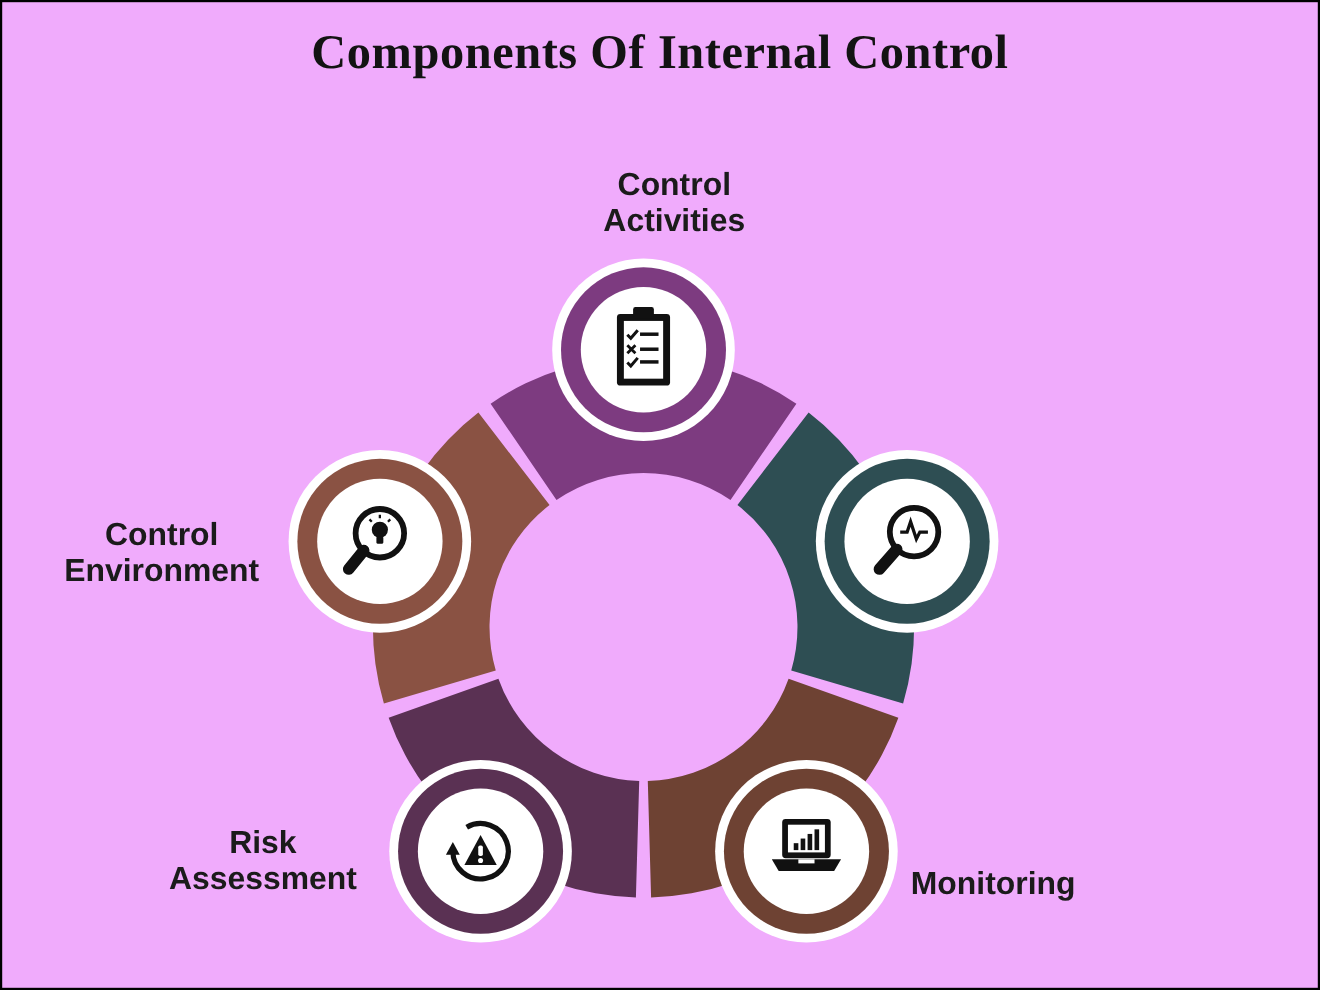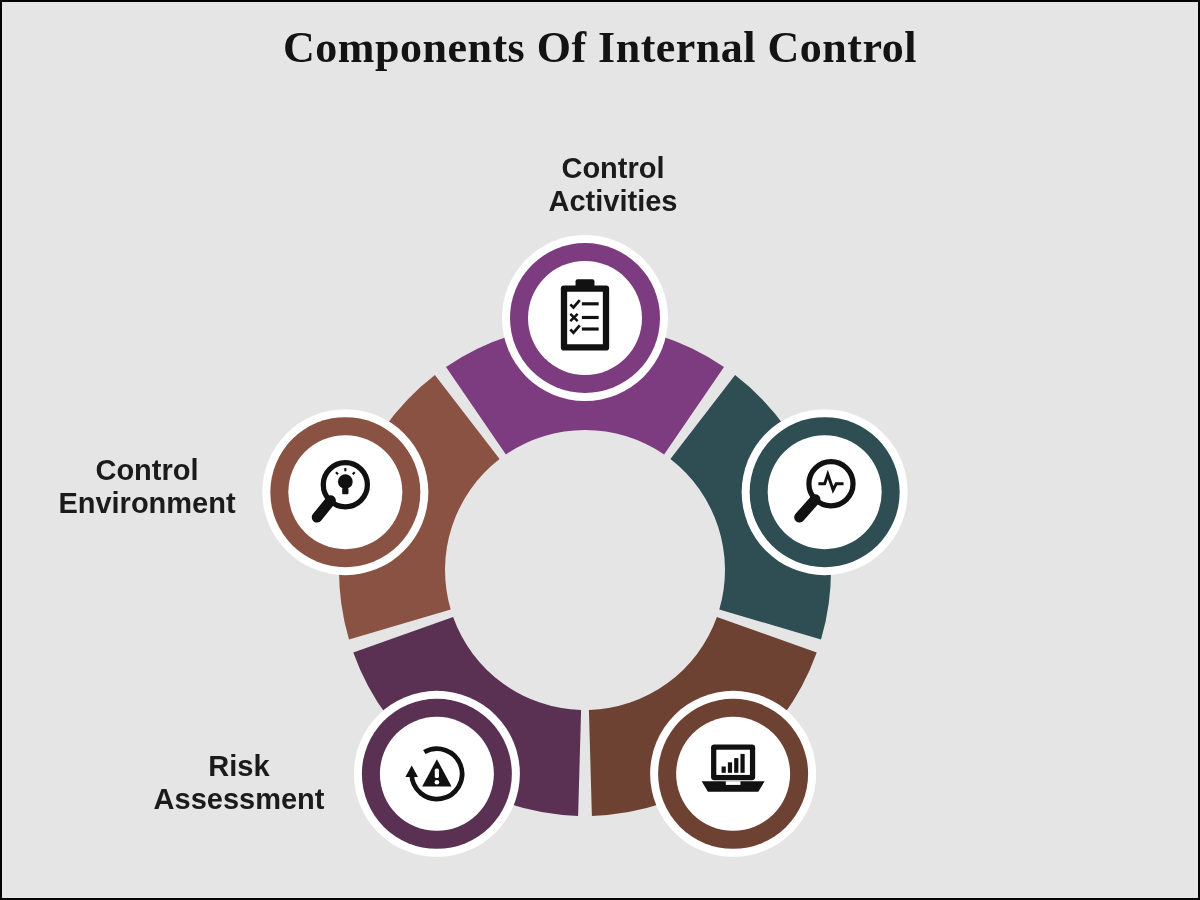--- a/index.html
+++ b/index.html
@@ -6,21 +6,21 @@
     margin: 0;
     padding: 0;
     background: #ffffff;
     font-family: "Liberation Sans", sans-serif;
   }
   .frame {
     position: relative;
     width: 1196px;
     height: 896px;
     border: 2px solid #000000;
-    background: #e5e5e5;
+    background: #f0abfc;
     overflow: hidden;
   }
   .title {
     position: absolute;
     top: 20px;
     left: 0;
     width: 100%;
     margin: 0;
     text-align: center;
     font-family: "Liberation Serif", serif;
@@ -39,21 +39,21 @@
     font-weight: 700;
     font-size: 29px;
     line-height: 1.14;
     color: #1b1b1b;
     text-align: center;
   }
   .label-0 { left: 526px; top: 150px; width: 170px; }
   .label-1 { left: 920px; top: 448px; width: 245px; }
   .label-2 { left: 826px; top: 786px; width: 200px; text-align: left; }
   .label-3 { left: 127px; top: 748px; width: 220px; }
-  .label-4 { left: 40px;  top: 452px; width: 210px; }
+  .label-4 { left: 40px;  top: 468px; width: 210px; }
 </style>
 </head>
 <body>
 
 <div class="frame">
 
   <h1 class="title">Components Of Internal Control</h1>
 
   <svg id="diagram-svg" width="1196" height="896" viewBox="0 0 1196 896" xmlns="http://www.w3.org/2000/svg">
     <defs>
@@ -125,16 +125,17 @@
         <circle cx="434.8781164222968" cy="771.8722825824867" r="57" fill="#ffffff"></circle>
         <use x="392.8781164222968" y="729.8722825824867" width="84" height="84" href="#alert-refresh-icon" xlink:href="#alert-refresh-icon"></use>
         <circle cx="343.3337578936213" cy="490.12771741751317" r="83" fill="#ffffff"></circle>
         <circle cx="343.3337578936213" cy="490.12771741751317" r="75" fill="#8a5243"></circle>
         <circle cx="343.3337578936213" cy="490.12771741751317" r="57" fill="#ffffff"></circle>
         <use x="301.3337578936213" y="448.12771741751317" width="84" height="84" href="#magnifier-bulb-icon" xlink:href="#magnifier-bulb-icon"></use>
       </g>
   </svg>
 
   <div class="label label-0">Control Activities</div>
+  <div class="label label-2">Monitoring</div>
   <div class="label label-3">Risk Assessment</div>
   <div class="label label-4">Control Environment</div>
 
 </div>
 
 </body></html>

